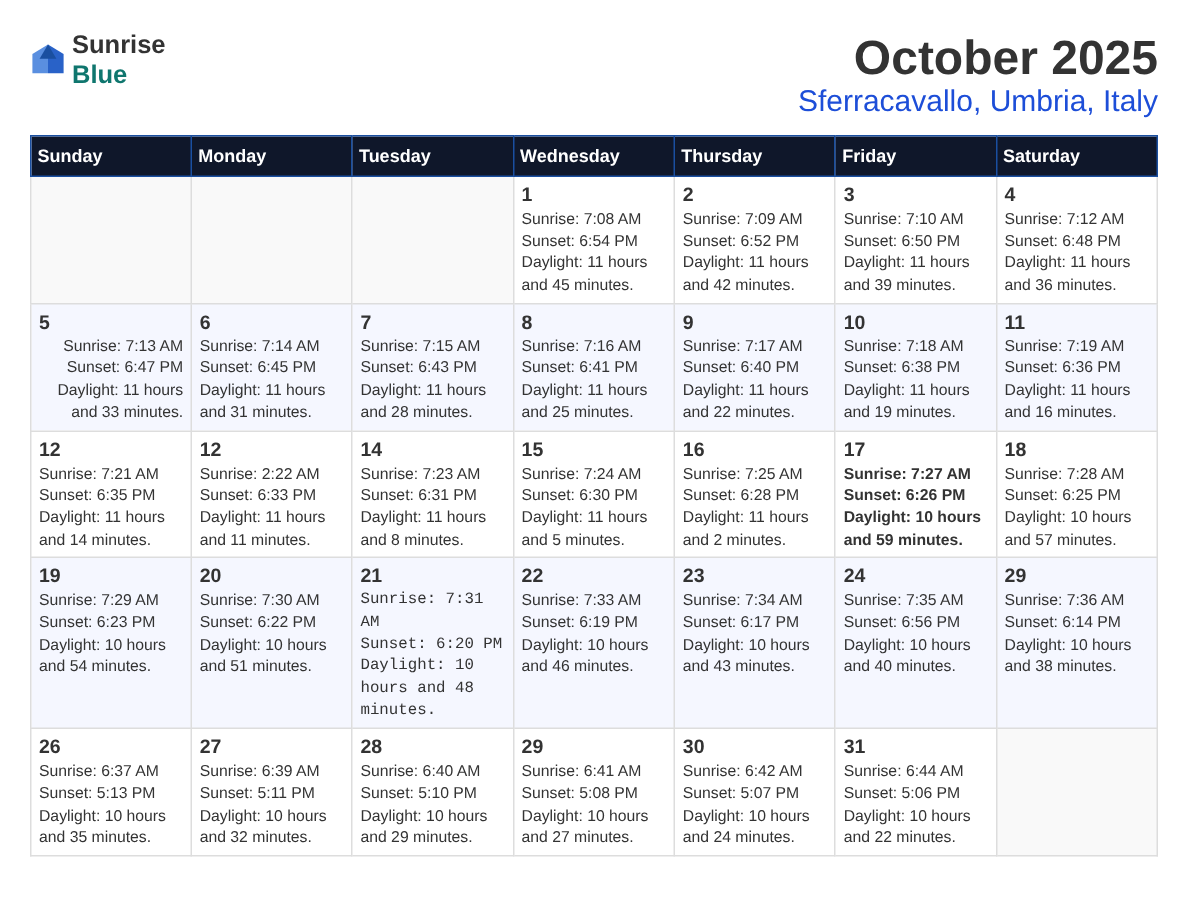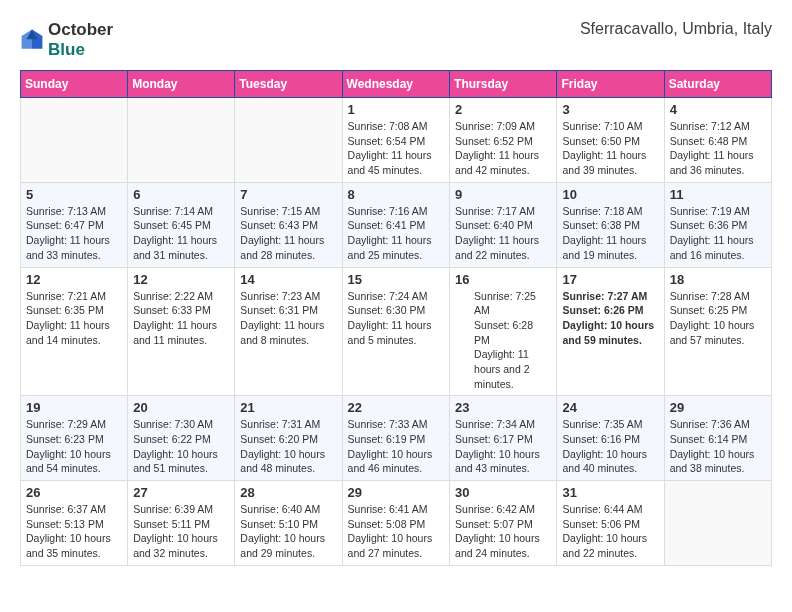--- a/index.html
+++ b/index.html
@@ -27,30 +27,30 @@
     }
     .title-area {
       text-align: right;
     }
     .month-title {
       font-size: 32px;
       font-weight: bold;
       color: #333;
     }
     .subtitle {
-      font-size: 16px;
-      color: #404040;
+      font-size: 20px;
+      color: #1d4ed8;
     }
     .calendar {
       width: 100%;
       border-collapse: collapse;
       border: 1px solid #ccc;
     }
     .calendar th {
-      background-color: #ec4899;
+      background-color: #0f172a;
       color: white;
       padding: 6px 4px;
       font-size: 12px;
       text-align: left;
       border: 1px solid #1a4fa0;
     }
     .calendar td {
       vertical-align: top;
       padding: 4px 5px;
       border: 1px solid #ddd;
@@ -83,26 +83,27 @@
 
 <div class="header-area">
   <div class="logo">
     <svg class="logo-icon" viewBox="0 0 30 30" xmlns="http://www.w3.org/2000/svg">
       <polygon points="15,2 28,10 28,26 15,26" fill="#2962c8"></polygon>
       <polygon points="15,2 2,10 2,26 15,26" fill="#5a8fe0"></polygon>
       <polygon points="15,2 22,14 8,14" fill="#1a4fa0"></polygon>
     </svg>
     <div>
       <div>
-        <span style="color:#333;font-size:17px;font-weight:bold;">October</span><br>
+        <span style="color:#333;font-size:17px;font-weight:bold;">Sunrise</span><br>
         <span style="color:#0f766e;font-size:17px;font-weight:bold;">Blue</span>
       </div>
     </div>
   </div>
   <div class="title-area">
+    <div class="month-title">October 2025</div>
     <div class="subtitle">Sferracavallo, Umbria, Italy</div>
   </div>
 </div>
 
 <table class="calendar">
   <thead>
     <tr>
     <th>Sunday</th>
         <th>Monday</th>
         <th>Tuesday</th>
@@ -138,21 +139,21 @@
         <td>
           <span class="day-number">4</span>
           <div class="day-info" style="white-space: pre-line;">Sunrise: 7:12 AM
 Sunset: 6:48 PM
 Daylight: 11 hours and 36 minutes.</div>
         </td>
       </tr>
       <tr>
         <td>
           <span class="day-number">5</span>
-          <div class="day-info" style="white-space: pre-line;">Sunrise: 7:13 AM
+          <div class="day-info" style="white-space: pre-line; text-align: right;">Sunrise: 7:13 AM
 Sunset: 6:47 PM
 Daylight: 11 hours and 33 minutes.</div>
         </td>
         <td>
           <span class="day-number">6</span>
           <div class="day-info" style="white-space: pre-line;">Sunrise: 7:14 AM
 Sunset: 6:45 PM
 Daylight: 11 hours and 31 minutes.</div>
         </td>
         <td>
@@ -206,21 +207,21 @@
 Daylight: 11 hours and 8 minutes.</div>
         </td>
         <td>
           <span class="day-number">15</span>
           <div class="day-info" style="white-space: pre-line;">Sunrise: 7:24 AM
 Sunset: 6:30 PM
 Daylight: 11 hours and 5 minutes.</div>
         </td>
         <td>
           <span class="day-number">16</span>
-          <div class="day-info" style="white-space: pre-line; margin-left: 19px;">Sunrise: 7:25 AM
+          <div class="day-info" style="white-space: pre-line;">Sunrise: 7:25 AM
 Sunset: 6:28 PM
 Daylight: 11 hours and 2 minutes.</div>
         </td>
         <td>
           <span class="day-number">17</span>
           <div class="day-info" style="white-space: pre-line; font-weight: bold;">Sunrise: 7:27 AM
 Sunset: 6:26 PM
 Daylight: 10 hours and 59 minutes.</div>
         </td>
         <td>
@@ -238,40 +239,40 @@
 Daylight: 10 hours and 54 minutes.</div>
         </td>
         <td>
           <span class="day-number">20</span>
           <div class="day-info" style="white-space: pre-line;">Sunrise: 7:30 AM
 Sunset: 6:22 PM
 Daylight: 10 hours and 51 minutes.</div>
         </td>
         <td>
           <span class="day-number">21</span>
-          <div class="day-info" style="white-space: pre-line;">Sunrise: 7:31 AM
+          <div class="day-info" style="white-space: pre-line; font-family: Liberation Mono, monospace;">Sunrise: 7:31 AM
 Sunset: 6:20 PM
 Daylight: 10 hours and 48 minutes.</div>
         </td>
         <td>
           <span class="day-number">22</span>
           <div class="day-info" style="white-space: pre-line;">Sunrise: 7:33 AM
 Sunset: 6:19 PM
 Daylight: 10 hours and 46 minutes.</div>
         </td>
         <td>
           <span class="day-number">23</span>
           <div class="day-info" style="white-space: pre-line;">Sunrise: 7:34 AM
 Sunset: 6:17 PM
 Daylight: 10 hours and 43 minutes.</div>
         </td>
         <td>
           <span class="day-number">24</span>
           <div class="day-info" style="white-space: pre-line;">Sunrise: 7:35 AM
-Sunset: 6:16 PM
+Sunset: 6:56 PM
 Daylight: 10 hours and 40 minutes.</div>
         </td>
         <td>
           <span class="day-number">29</span>
           <div class="day-info" style="white-space: pre-line;">Sunrise: 7:36 AM
 Sunset: 6:14 PM
 Daylight: 10 hours and 38 minutes.</div>
         </td>
       </tr>
       <tr>

